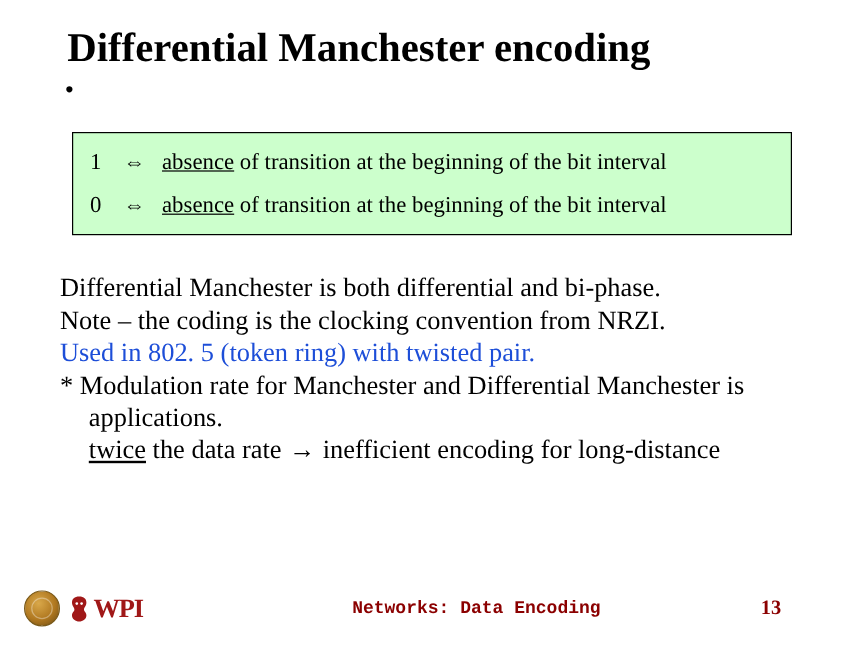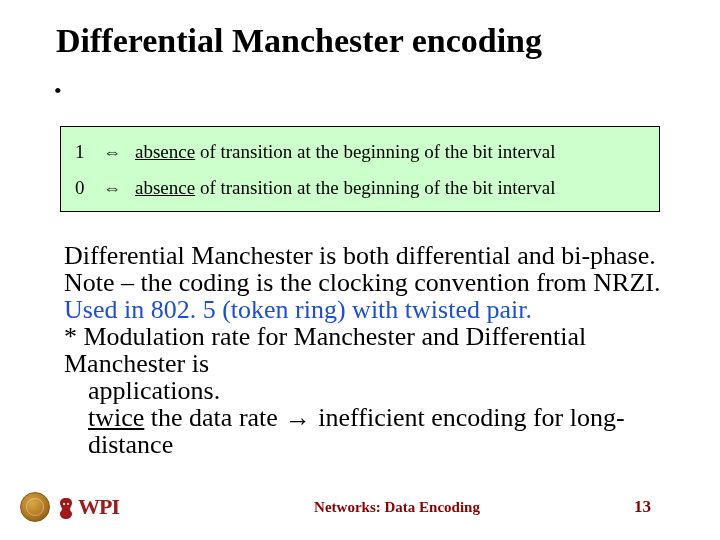--- a/index.html
+++ b/index.html
@@ -11,21 +11,21 @@
     color: #000;
     position: relative;
     overflow: hidden;
   }
   .slide {
     padding: 22px 48px 0 48px;
   }
   .title {
     font-size: 34px;
     font-weight: bold;
-    margin-bottom: 18px;
+    margin-bottom: 2px;
     margin-left: 8px;
   }
   .bullet-row {
     display: flex;
     align-items: flex-start;
     margin-left: 6px;
     margin-bottom: 22px;
   }
   .bullet-dot {
     font-size: 22px;
@@ -58,23 +58,23 @@
   .rule-arrow {
     font-family: Arial, sans-serif;
     font-size: 18px;
     margin-right: 14px;
   }
   .rule-keyword {
     text-decoration: underline;
     text-align: right;
   }
   .body-text {
-    font-size: 26px;
+    font-size: 22px;
     line-height: 27px;
-    margin-left: 16px;
+    margin-left: 2px;
   }
   .body-text .line { display: block; }
   .body-text .green { color: #1d4ed8; }
   .body-text .indent2 {
     padding-left: 24px;
     display: block;
   }
   .footer {
     position: absolute;
     bottom: 18px;
@@ -84,20 +84,21 @@
     align-items: center;
     justify-content: space-between;
     padding: 0 46px 0 20px;
   }
   .footer-title {
     font-size: 15px;
     font-weight: bold;
     color: #8b0000;
     text-align: center;
     flex: 1;
+    font-family: Liberation Mono, monospace;
   }
   .footer-page {
     font-size: 17px;
     font-weight: bold;
     color: #8b0000;
     width: 40px;
   }
   .logo-wrap {
     display: flex;
     align-items: center;
@@ -114,21 +115,21 @@
   }
   .seal::after{
     content:"";
     position:absolute;
     inset:5px;
     border-radius:50%;
     border:1px solid rgba(255,255,255,0.35);
   }
   .wpi {
     display: flex;
-    align-items: flex-end;
+    align-items: center;
     gap: 2px;
   }
   .wpi-head {
     width: 20px;
     height: 24px;
     position: relative;
   }
   .wpi-head svg { display:block; }
   .wpi-text {
     font-family: Georgia, "Times New Roman", serif;

